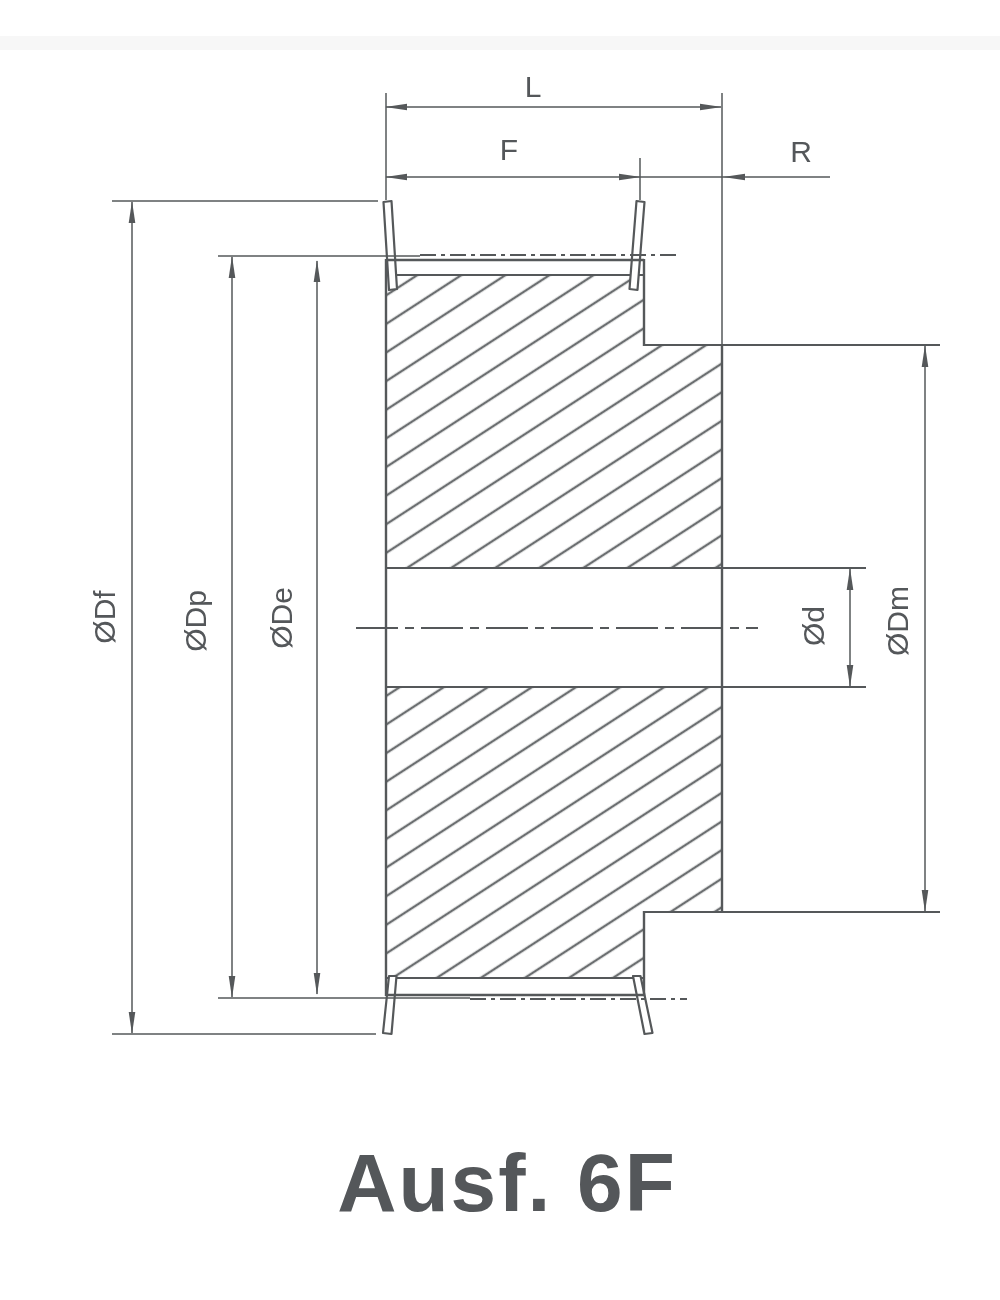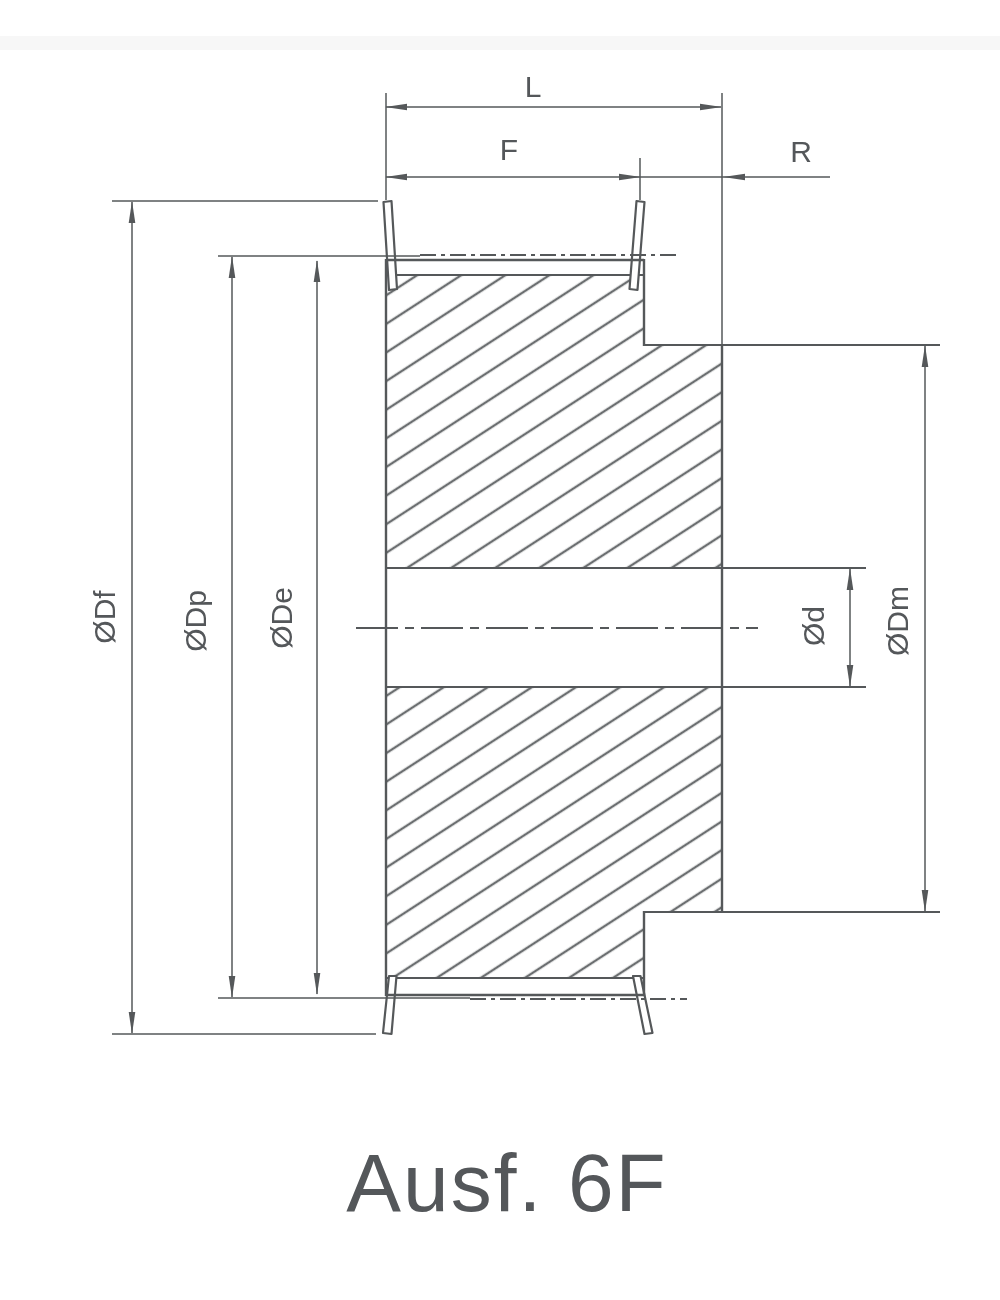--- a/index.html
+++ b/index.html
@@ -21,21 +21,21 @@
     fill:#54575a;
   }
   .caption{
     position:absolute;
     top:1136px;left:0;width:1000px;
     text-align:center;
     margin-left:0;
     padding-left:14px;
     box-sizing:border-box;
     font-size:82px;
-    font-weight:400;
+    font-weight:700;
     letter-spacing:2px;
     color:#54575a;
   }
 </style>
 </head>
 <body>
 
 <div class="canvas">
   <div class="artifact-band"></div>
 

